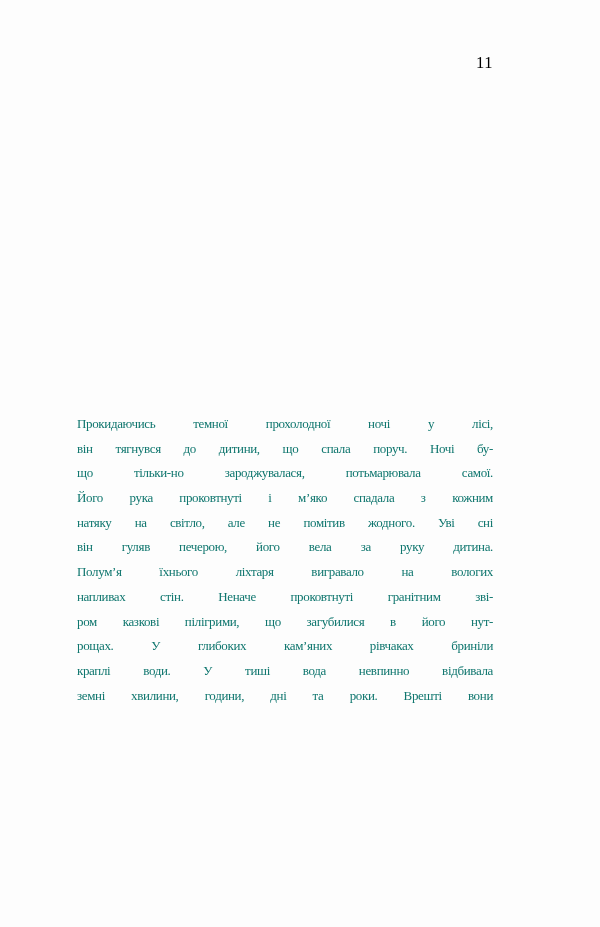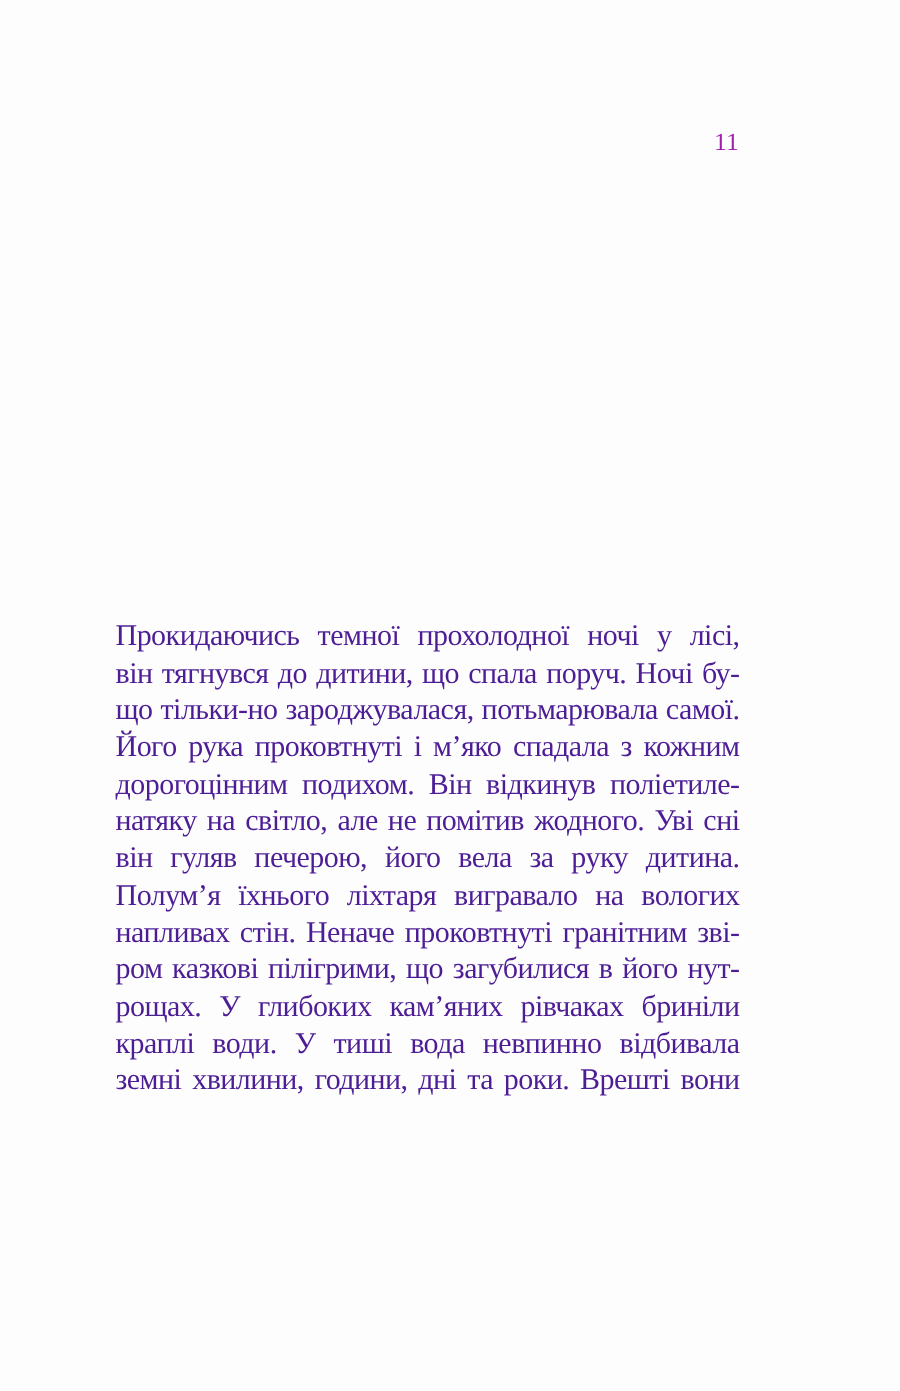--- a/index.html
+++ b/index.html
@@ -17,32 +17,31 @@
     color: #2a2a2a;
   }
   .page-number {
     position: absolute;
     left: 77px;
     top: 53px;
     width: 416px;
     text-align: right;
     font-size: 16.5px;
     letter-spacing: 0.5px;
-    color: #a21caf;
-    margin-top: 32px;
+    color: #000000;
   }
   .body-text {
     position: absolute;
     left: 77px;
     top: 412px;
     width: 416px;
-    font-size: 20px;
+    font-size: 13px;
     line-height: 24.7px;
     letter-spacing: -0.35px;
-    color: #4c1d95;
+    color: #0f766e;
   }
   .text-line {
     text-align: justify;
     text-align-last: justify;
     white-space: normal;
     height: 24.7px;
     overflow: visible;
   }
 </style>
 </head>
@@ -50,21 +49,20 @@
 
 <div class="page">
 
   <div class="page-number">11</div>
 
   <div class="body-text">
     <div class="text-line">Прокидаючись темної прохолодної ночі у лісі,</div>
     <div class="text-line">він тягнувся до дитини, що спала поруч. Ночі бу-</div>
     <div class="text-line">що тільки-но зароджувалася, потьмарювала самої.</div>
     <div class="text-line">Його рука проковтнуті і м’яко спадала з кожним</div>
-    <div class="text-line">дорогоцінним подихом. Він відкинув поліетиле-</div>
     <div class="text-line">натяку на світло, але не помітив жодного. Уві сні</div>
     <div class="text-line">він гуляв печерою, його вела за руку дитина.</div>
     <div class="text-line">Полум’я їхнього ліхтаря вигравало на вологих</div>
     <div class="text-line">напливах стін. Неначе проковтнуті гранітним зві-</div>
     <div class="text-line">ром казкові пілігрими, що загубилися в його нут-</div>
     <div class="text-line">рощах. У глибоких кам’яних рівчаках бриніли</div>
     <div class="text-line">краплі води. У тиші вода невпинно відбивала</div>
     <div class="text-line">земні хвилини, години, дні та роки. Врешті вони</div>
   </div>
 

